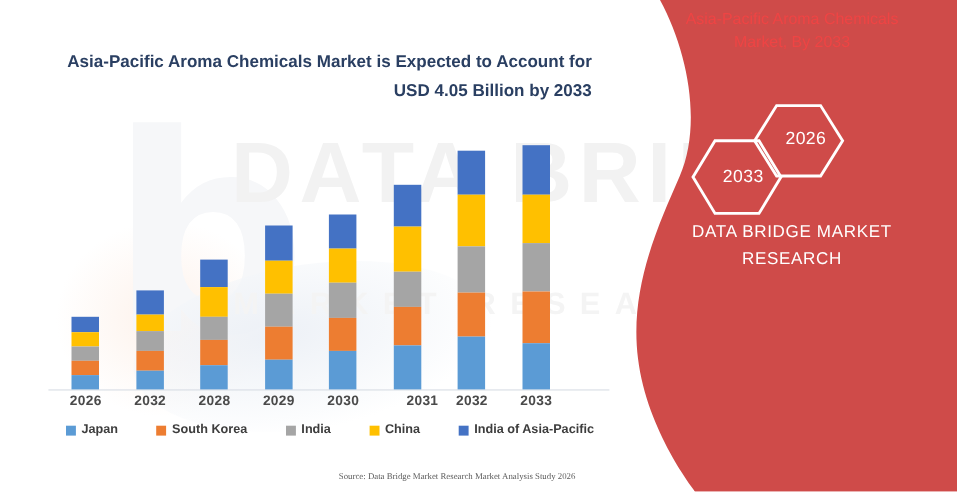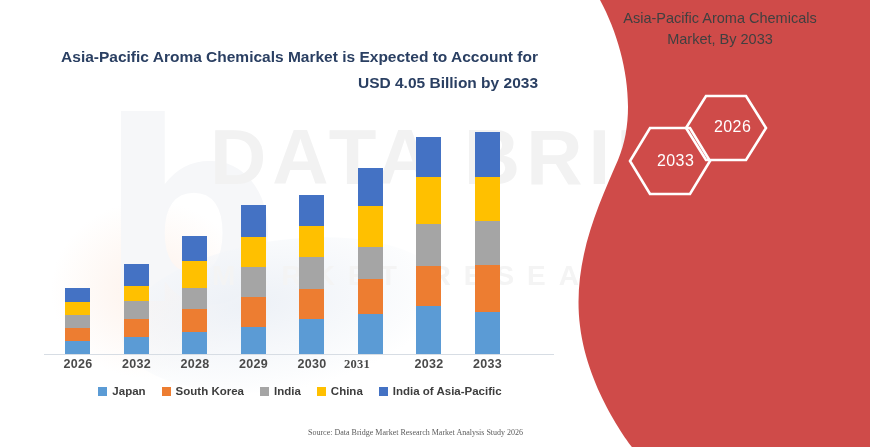--- a/index.html
+++ b/index.html
@@ -57,21 +57,21 @@
   
   .red-panel{
     position:absolute;right:0;top:0;
     width:300px;height:447px;
   }
   .red-panel svg{display:block;}
   .panel-title{
     position:absolute;
     left:30px;top:8px;width:240px;
     text-align:center;
-    color:#404040;
+    color:#ef4444;
     font-size:14.5px;
     line-height:21px;
     font-weight:400;
   }
   .hex-wrap{
     position:absolute;
     left:40px;top:90px;
     width:230px;height:110px;
   }
   .hex-label{
@@ -137,21 +137,21 @@
     letter-spacing:.3px;
   }
 
   
   .legend{
     position:absolute;
     left:60px;top:385px;
     width:480px;
     display:flex;
     align-items:center;
-    justify-content:center;
+    justify-content:space-between;
     gap:16px;
   }
   .legend-item{
     display:flex;align-items:center;gap:5px;
     font-size:11.5px;font-weight:700;color:#3d3d3d;
     white-space:nowrap;
   }
   .swatch{width:9px;height:9px;display:inline-block;}
 
   
@@ -244,21 +244,21 @@
         <div class="seg" style="height: 42px; background: rgb(91, 155, 213);"></div>
       </div>
     </div>
 
   <div class="x-labels" id="x-labels">
       <div class="x-tick" style="left: 8px;">2026</div>
       <div class="x-tick" style="left: 66.5px;">2032</div>
       <div class="x-tick" style="left: 125px;">2028</div>
       <div class="x-tick" style="left: 183.5px;">2029</div>
       <div class="x-tick" style="left: 242px;">2030</div>
-      <div class="x-tick" style="left: 287px; font-family: Liberation Serif, serif;">2031</div>
+      <div class="x-tick" style="left: 314px;">2031</div>
       <div class="x-tick" style="left: 359px;">2032</div>
       <div class="x-tick" style="left: 417.5px;">2033</div>
     </div>
 
   <div class="legend" id="legend">
       <div class="legend-item">
         <span class="swatch" style="background: rgb(91, 155, 213);"></span>
         <span>Japan</span>
       </div>
       <div class="legend-item">
@@ -289,19 +289,20 @@
 
     <div class="hex-wrap">
       <svg width="230" height="110" viewBox="0 0 230 110">
         <polygon points="96,6 136,6 156,38 136,70 96,70 76,38" fill="none" stroke="#ffffff" stroke-width="2.6"></polygon>
         <polygon points="40,38 80,38 100,71 80,104 40,104 20,71" fill="none" stroke="#ffffff" stroke-width="2.6"></polygon>
       </svg>
       <div class="hex-label h2033">2033</div>
       <div class="hex-label h2026">2026</div>
     </div>
 
+    <div class="brand">DATA BRIDGE MARKET RESEARCH</div>
   </div>
 
   <div class="footer">
     <div class="foot-txt foot-right">Source: Data Bridge Market Research Market Analysis Study 2026</div>
   </div>
 
 </div>
 
 </body></html>

